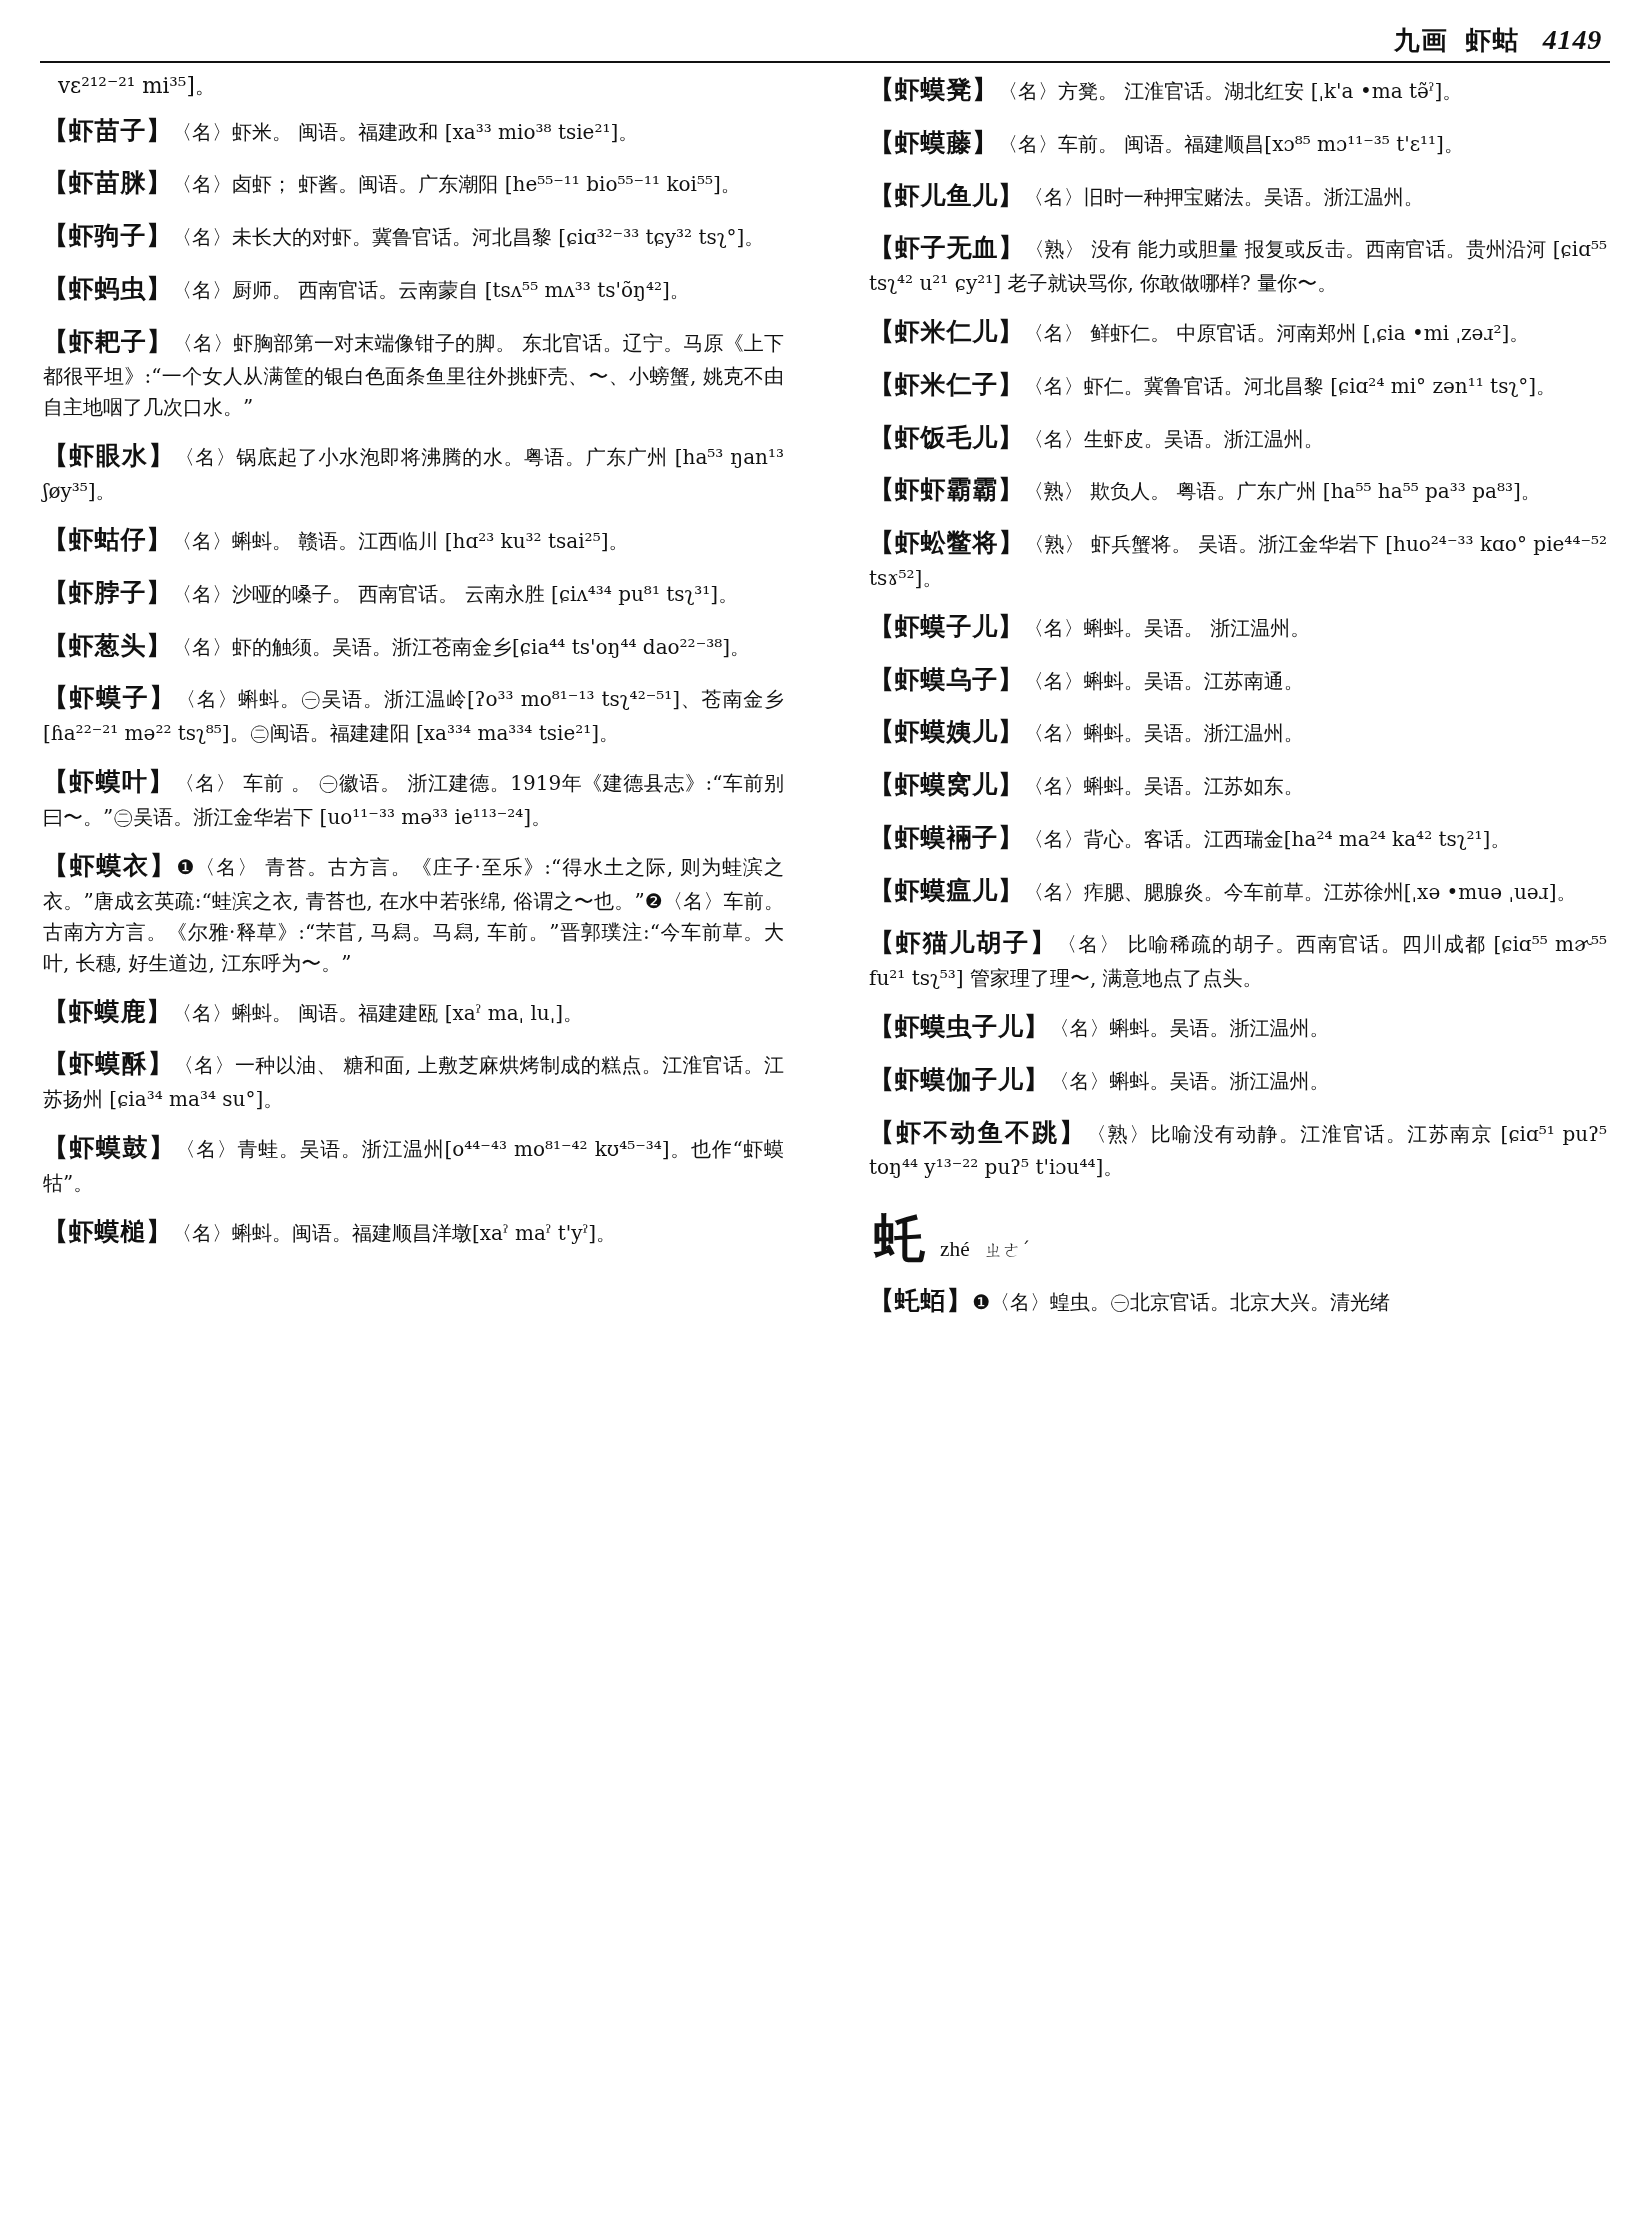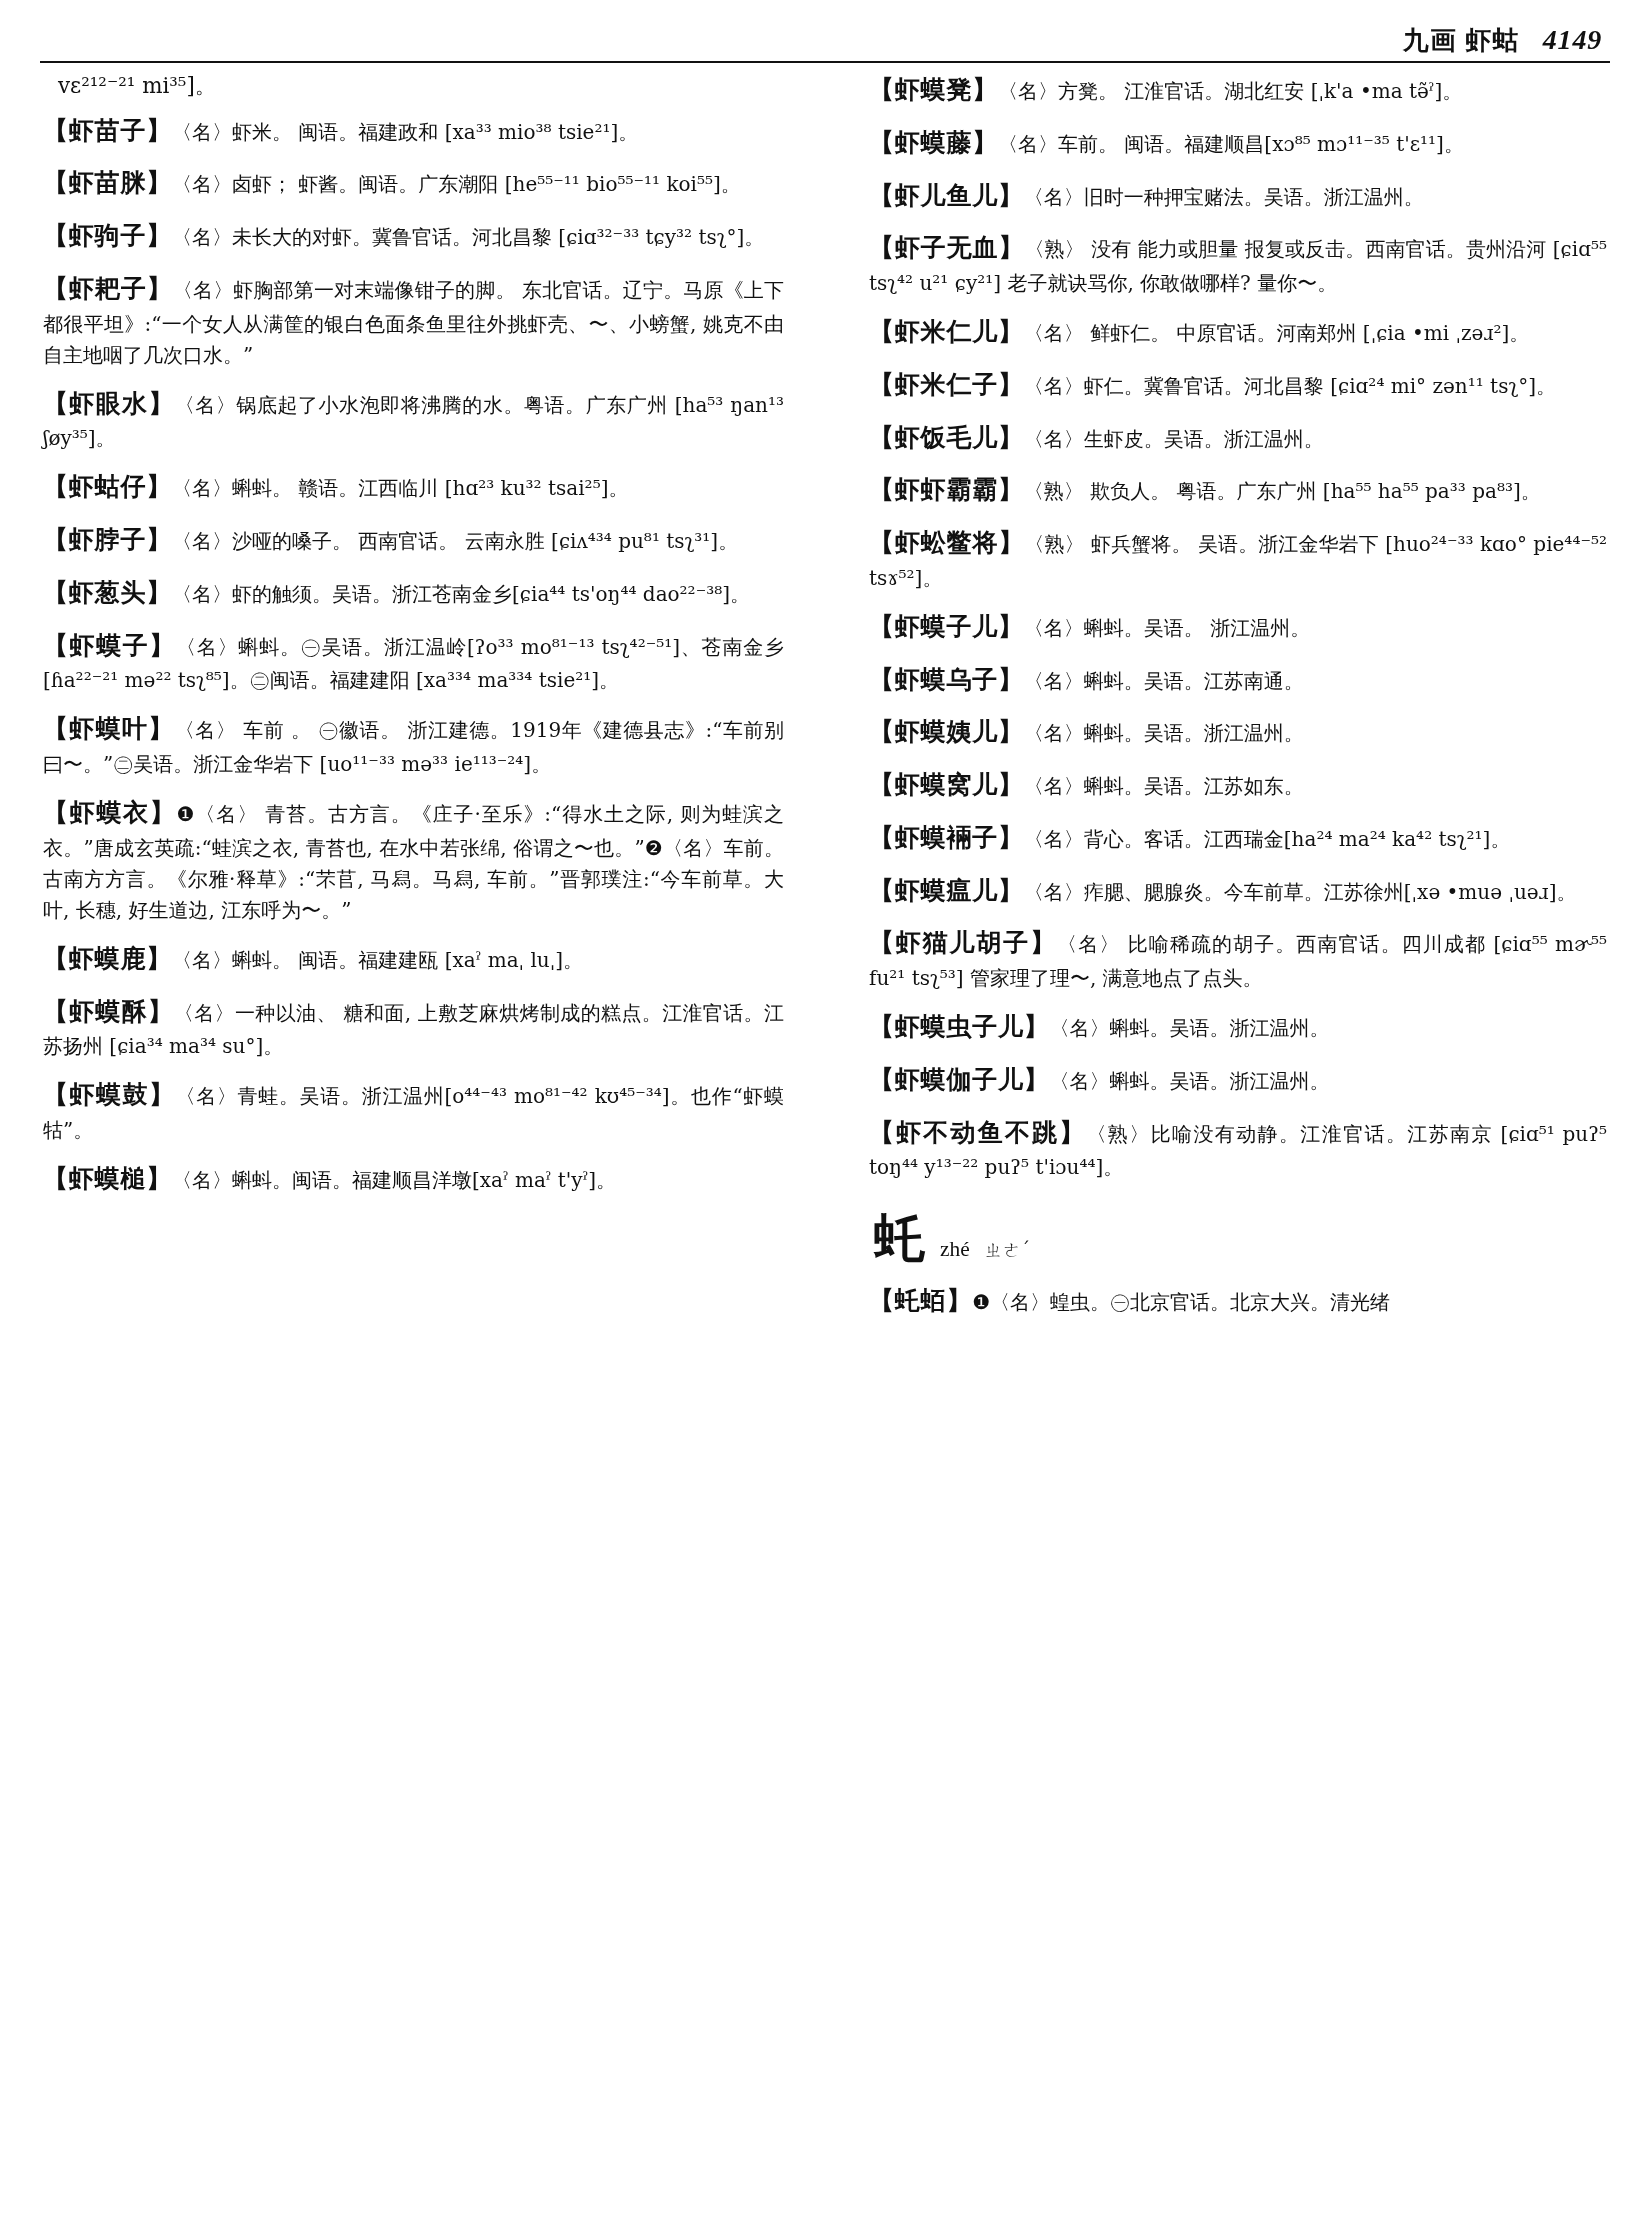--- a/index.html
+++ b/index.html
@@ -35,21 +35,21 @@
     right: 48px;
     top: 8.2px;
     display: flex;
     align-items: baseline;
     gap: 23px;
     font-weight: bold;
   }
   .hdr-label {
     font-size: 25.6px;
     letter-spacing: 1.6px;
-    font-family: Liberation Serif, serif;
+    font-family: Liberation Mono, monospace;
   }
   .hdr-page {
     font-size: 28px;
     font-style: italic;
     font-family: "Liberation Serif", serif;
     letter-spacing: 0.8px;
   }
   .rule {
     position: absolute;
     left: 40px;
@@ -143,20 +143,23 @@
       </div>
 
       <div class="entry">
         <span class="headword">【虾苗脒】</span><span class="txt">〈名〉卤虾； 虾酱。闽语。广东潮阳 [he⁵⁵⁻¹¹ bio⁵⁵⁻¹¹ koi⁵⁵]。</span>
       </div>
 
       <div class="entry">
         <span class="headword">【虾驹子】</span><span class="txt">〈名〉未长大的对虾。冀鲁官话。河北昌黎 [ɕiɑ³²⁻³³ tɕy³² tsʅ°]。</span>
       </div>
 
+      <div class="entry">
+        <span class="headword">【虾蚂虫】</span><span class="txt">〈名〉厨师。 西南官话。云南蒙自 [tsʌ⁵⁵ mʌ³³ ts'õŋ⁴²]。</span>
+      </div>
 
       <div class="entry">
         <span class="headword">【虾耙子】</span><span class="txt">〈名〉虾胸部第一对末端像钳子的脚。 东北官话。辽宁。马原《上下都很平坦》:“一个女人从满筐的银白色面条鱼里往外挑虾壳、〜、小螃蟹, 姚克不由自主地咽了几次口水。”</span>
       </div>
 
       <div class="entry">
         <span class="headword">【虾眼水】</span><span class="txt">〈名〉锅底起了小水泡即将沸腾的水。粤语。广东广州 [ha⁵³ ŋan¹³ ʃøy³⁵]。</span>
       </div>
 
       <div class="entry">

